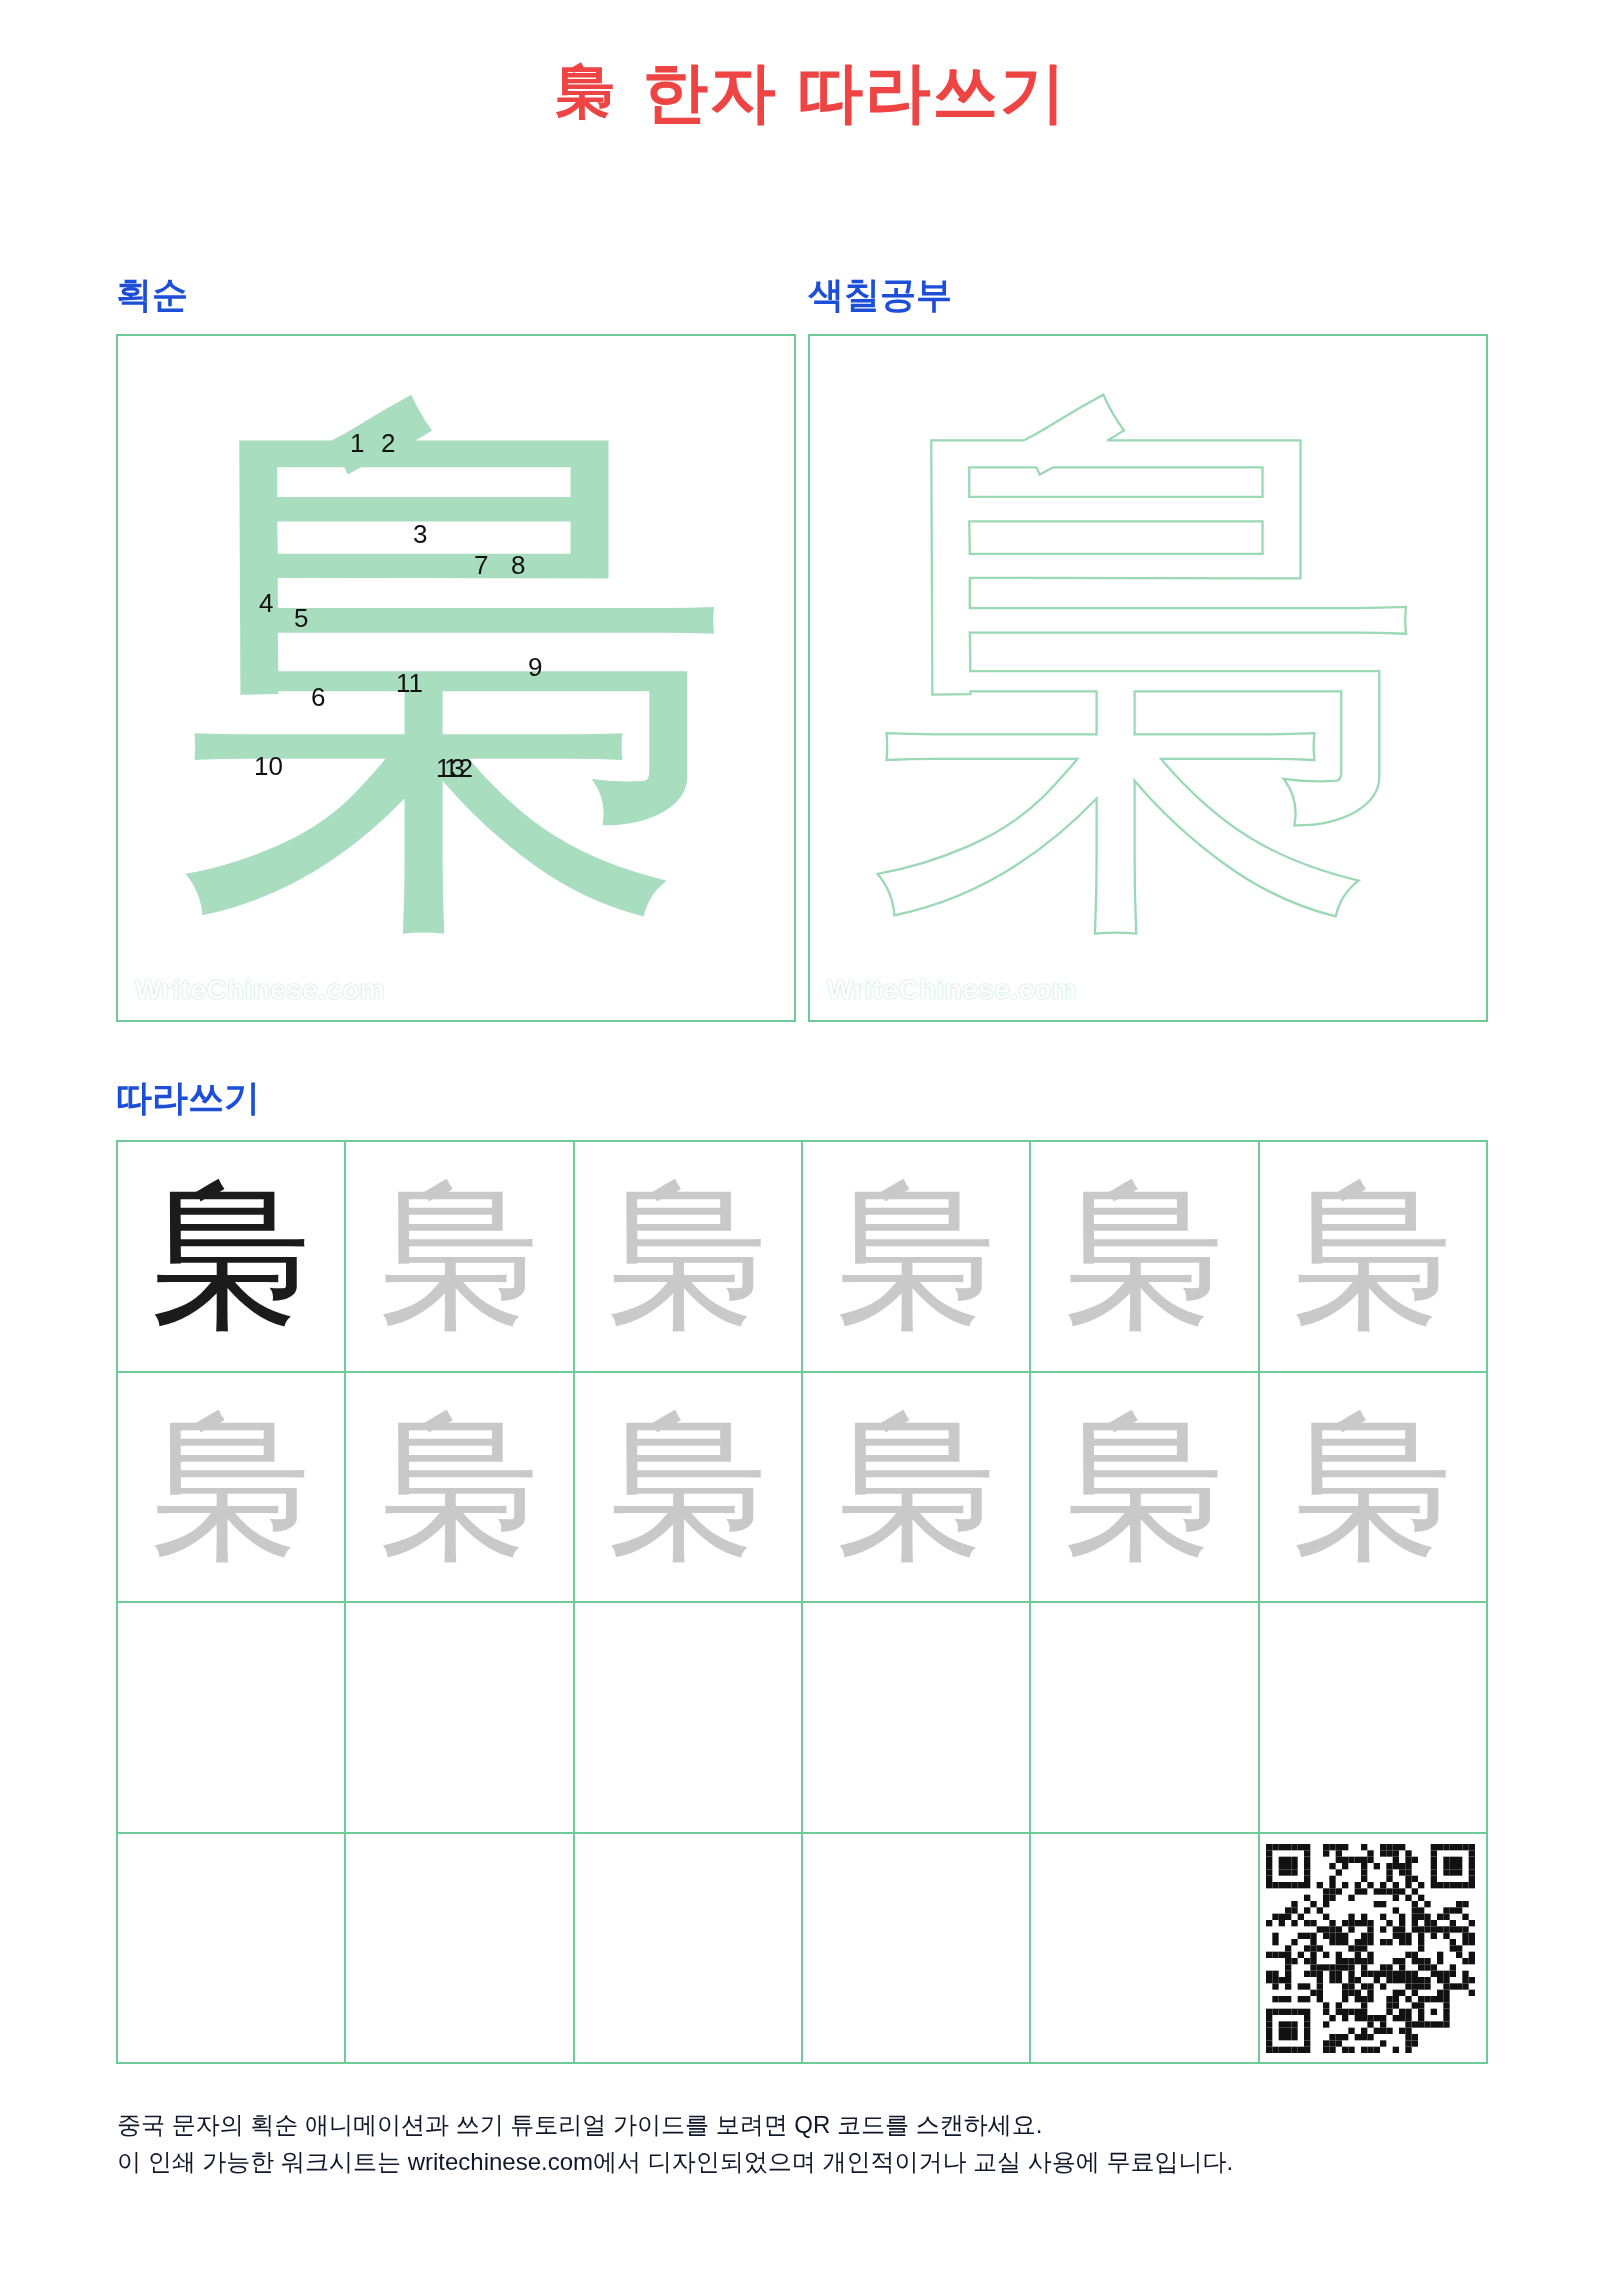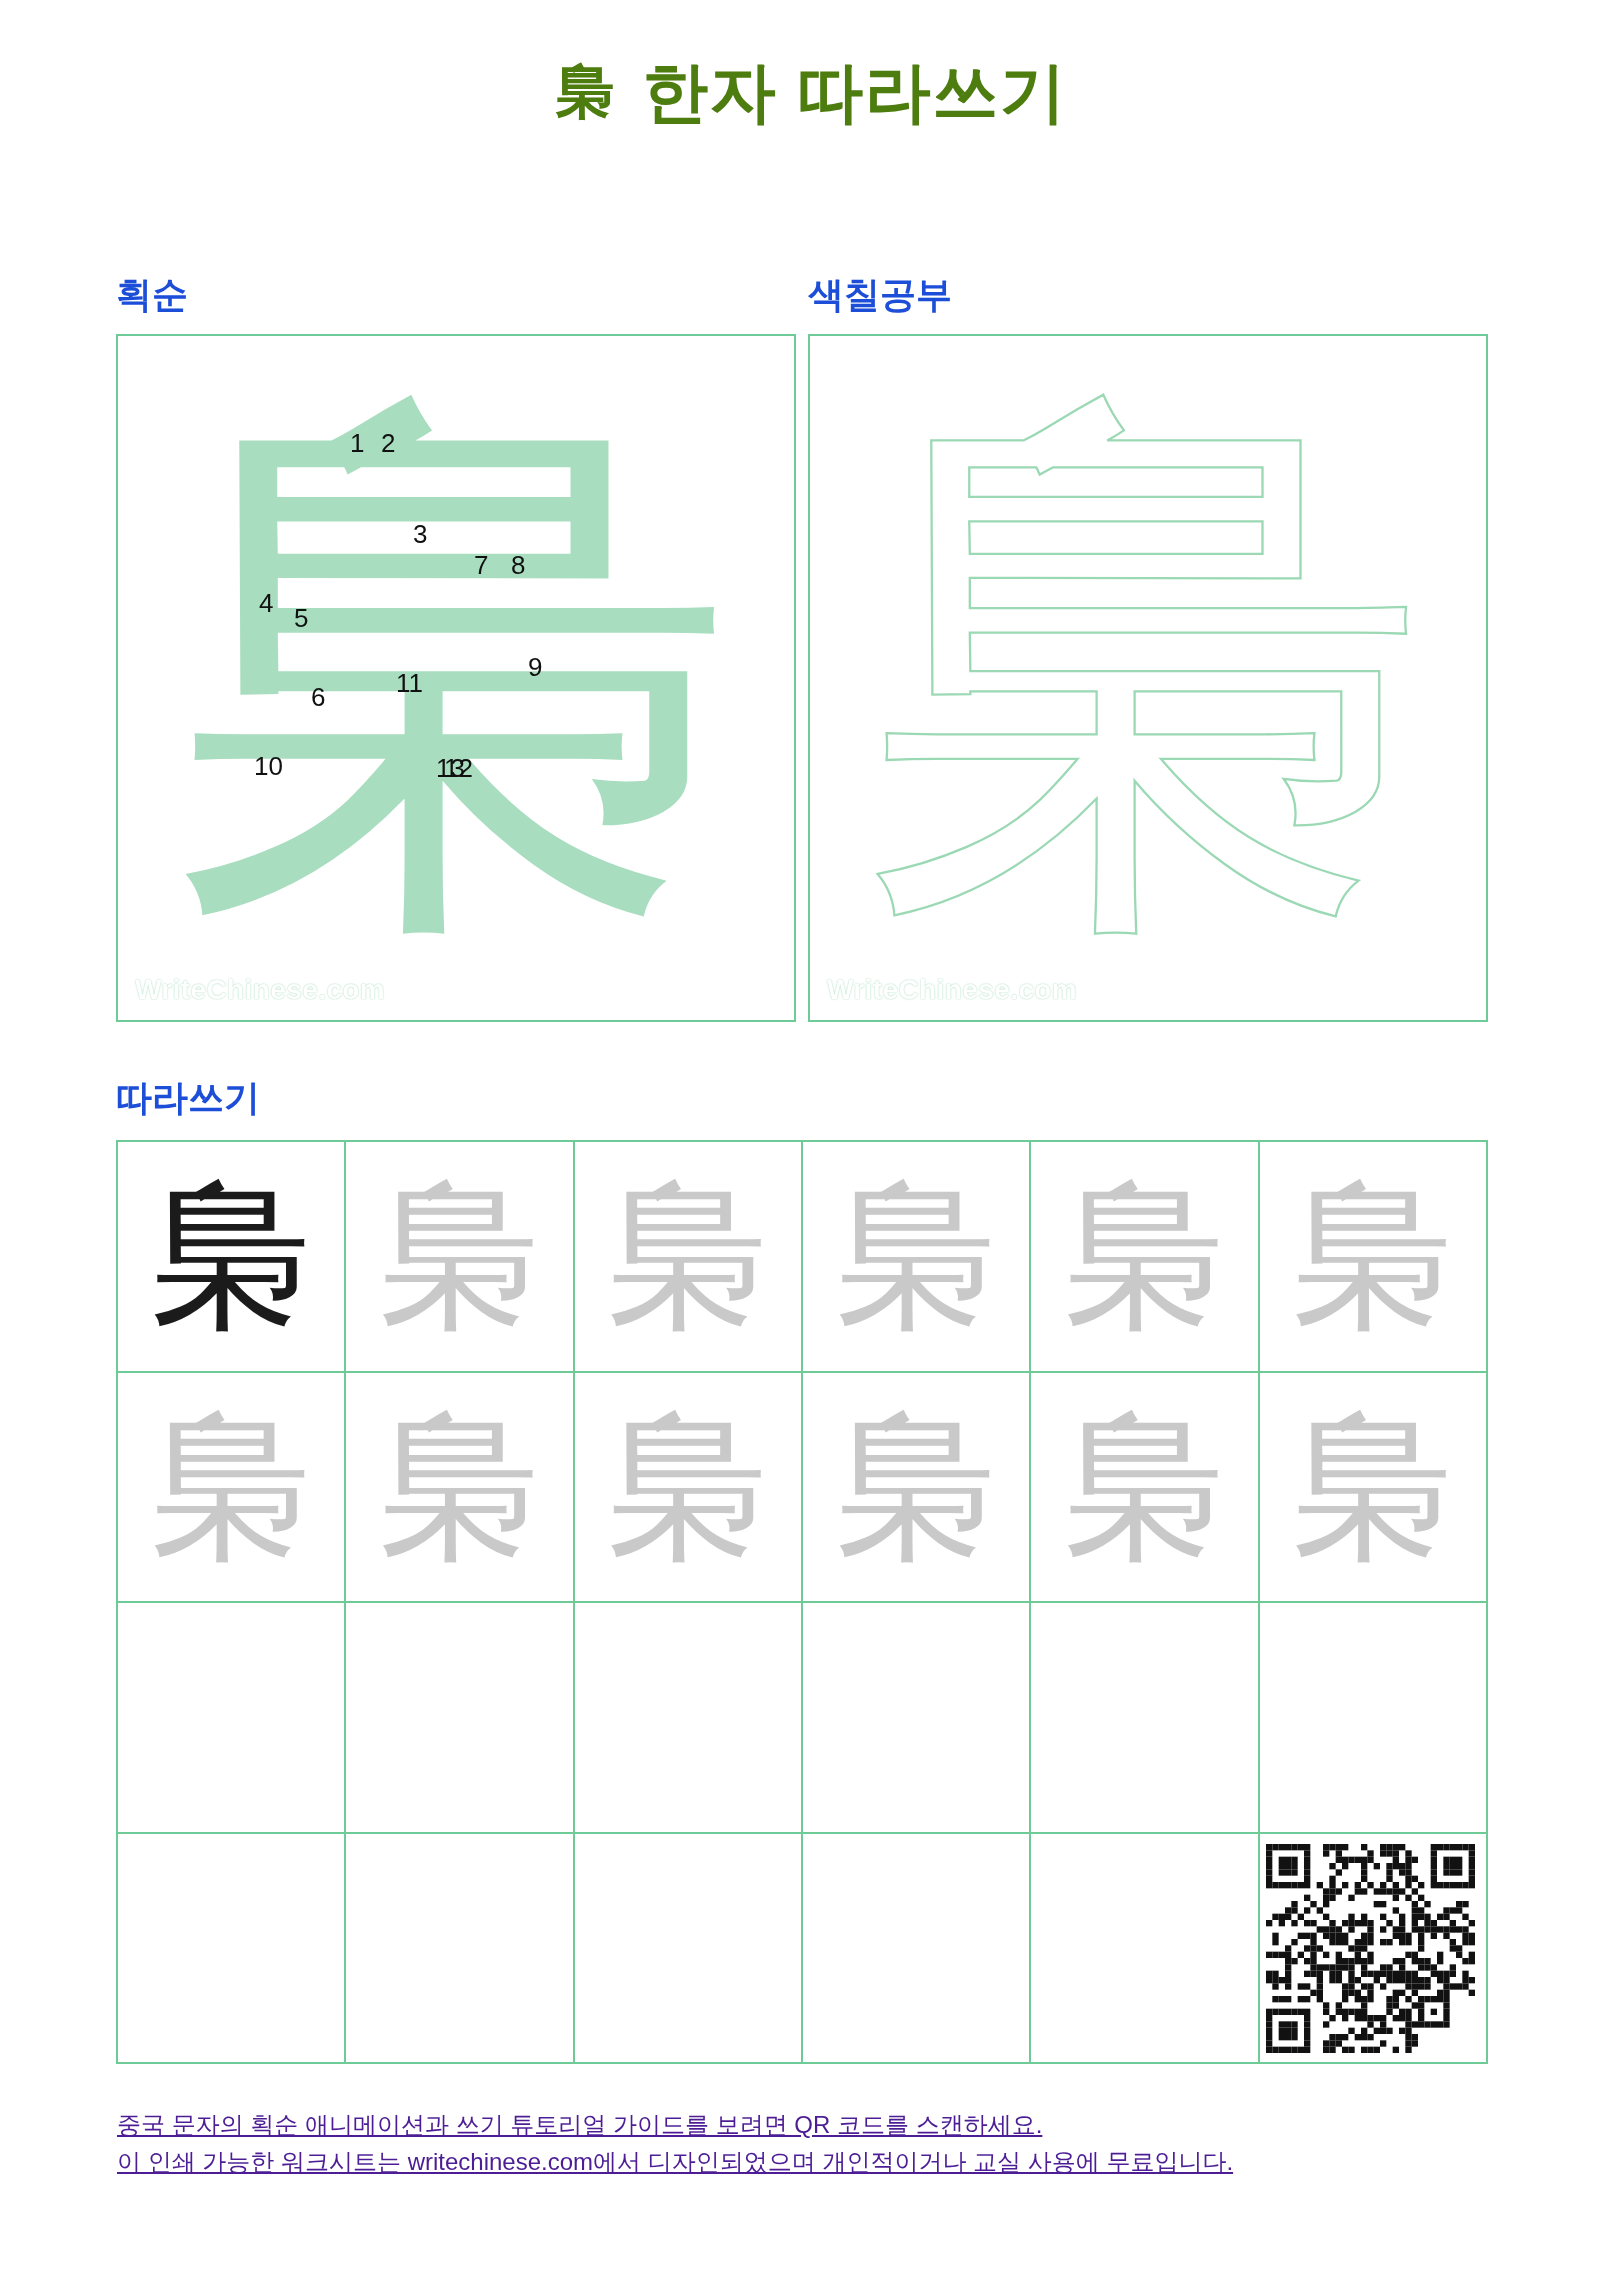--- a/index.html
+++ b/index.html
@@ -21,21 +21,21 @@
     height: 2295px;
   }
 
   
   .title {
     position: absolute;
     top: 48px;
     left: 0;
     width: 1623px;
     text-align: center;
-    color: #4d7c0f;
+    color: #ef4444;
     font-size: 66px;
     font-weight: bold;
     letter-spacing: 1.5px;
     white-space: nowrap;
   }
   .title .char {
     font-size: 59px;
     margin-right: 26px;
     vertical-align: 3.1px;
   }
@@ -147,24 +147,23 @@
     width: 209px;
     height: 209px;
   }
 
   
   .footer {
     position: absolute;
     left: 117px;
     top: 2106px;
     width: 1391px;
-    color: #4c1d95;
+    color: #0f172a;
     font-size: 24px;
     line-height: 1.55;
-    text-decoration: underline;
   }
   .footer div { white-space: nowrap; }
 </style>
 </head>
 <body>
 
 <div class="page">
 
   <div class="title">
     <span class="char">梟</span><span>한자 따라쓰기</span>

